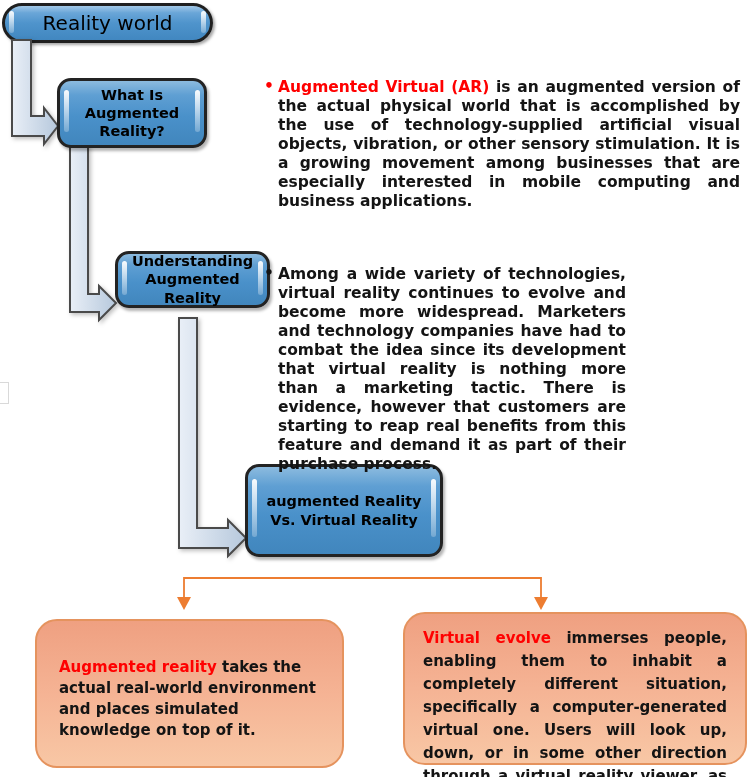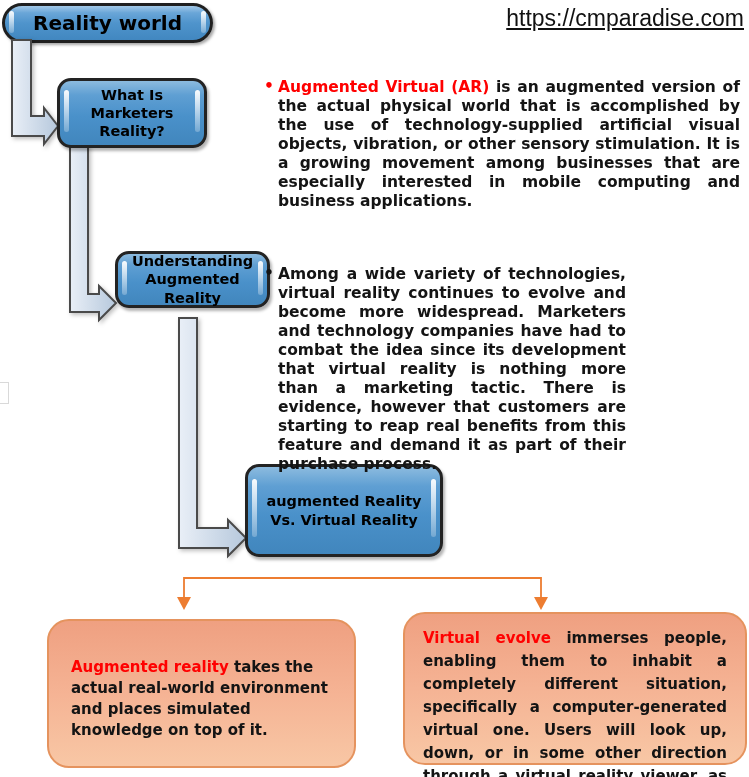--- a/index.html
+++ b/index.html
@@ -7,21 +7,21 @@
     position:relative; width:749px; height:777px; background:#ffffff;
     font-family:"DejaVu Sans", sans-serif; overflow:hidden;
   }
 
   
   .sign {
     position:absolute; left:2px; top:3px; width:211px; height:40px;
     box-sizing:border-box; border:3px solid #1f1f1f; border-radius:20px;
     background:linear-gradient(180deg,#a3c9e8 0%,#6aa6d8 20%,#4f94cc 50%,#4187c0 100%);
     display:flex; align-items:center; justify-content:center;
-    font-weight:bold; font-size:20px; color:#000;
+    font-weight:normal; font-size:20px; color:#000;
     box-shadow:2px 2px 3px rgba(0,0,0,.35);
   }
   .glass::before, .glass::after {
     content:""; position:absolute; top:14%; width:5px; height:66%;
     border-radius:6px;
     background:linear-gradient(180deg,rgba(255,255,255,.95),rgba(255,255,255,.25));
   }
   .glass::before { left:4px; }
   .glass::after  { right:4px; }
 
@@ -58,56 +58,55 @@
   .para-2 { left:262px; top:265px; width:364px; }
   .red { color:#ff0000; }
 
   
   .callout {
     position:absolute; box-sizing:border-box;
     border:2px solid #e5935e; border-radius:22px;
     background:linear-gradient(180deg,#efa081 0%,#f5b394 50%,#f8c7a5 100%);
     font-weight:bold; font-size:15px; color:#141414;
   }
-  .callout-1 { left:47px;  top:619px; width:309px; height:149px;
+  .callout-1 { left:35px;  top:619px; width:309px; height:149px;
                padding:36px 20px 4px 22px; line-height:21px; text-align:left; }
   .callout-2 { left:403px; top:612px; width:344px; height:153px;
                padding:13px 18px 0 18px; line-height:23px; text-align:justify; }
 
   
   .artifact {
     position:absolute; left:-3px; top:382px; width:10px; height:20px;
     background:#fff; border:1px solid #d9d9d9;
   }
 </style>
 </head>
 <body>
 
 <div class="canvas">
 
   <div class="sign glass">
     <span>Reality world</span>
   </div>
 
-  <a class="site-url">https://cmparadise.com</a>
 
   <svg class="pipes" width="749" height="777" viewBox="0 0 749 777">
     <defs>
       <linearGradient id="pipeGrad" x1="0%" y1="0%" x2="100%" y2="0%">
         <stop offset="0" stop-color="#e9eff7"></stop>
         <stop offset="1" stop-color="#b6c8dc"></stop>
       </linearGradient>
     </defs>
     <path d="M12,40 L31,40 L31,116 L44,116 L44,108 L58,126 L44,144 L44,136 L12,136 Z" fill="url(#pipeGrad)" stroke="#4a4a4a" stroke-width="2"></path>
     <path d="M70,146 L88,146 L88,294 L99,294 L99,286 L116,303 L99,320 L99,312 L70,312 Z" fill="url(#pipeGrad)" stroke="#4a4a4a" stroke-width="2"></path>
     <path d="M179,318 L197,318 L197,528 L228,528 L228,520 L246,538 L228,556 L228,548 L179,548 Z" fill="url(#pipeGrad)" stroke="#4a4a4a" stroke-width="2"></path>
   </svg>
 
   <div class="flow-node node-1 glass">
-    <span>What Is Marketers Reality?</span>
+    <span>What Is Augmented Reality?</span>
   </div>
   <div class="flow-node node-2 glass">
     <span>Understanding Augmented Reality</span>
   </div>
   <div class="flow-node node-3 glass">
     <span>augmented Reality Vs. Virtual Reality</span>
   </div>
 
   <div class="para para-1">
     <span class="bullet red">•</span>

